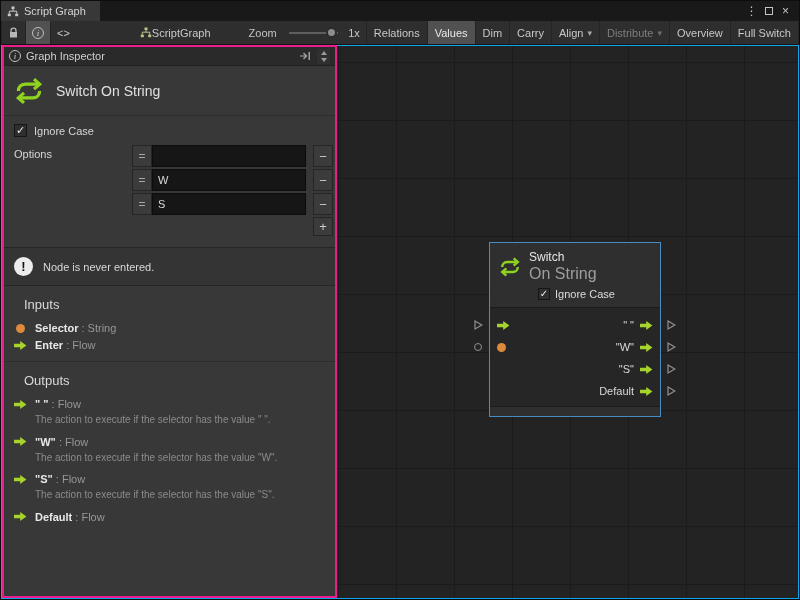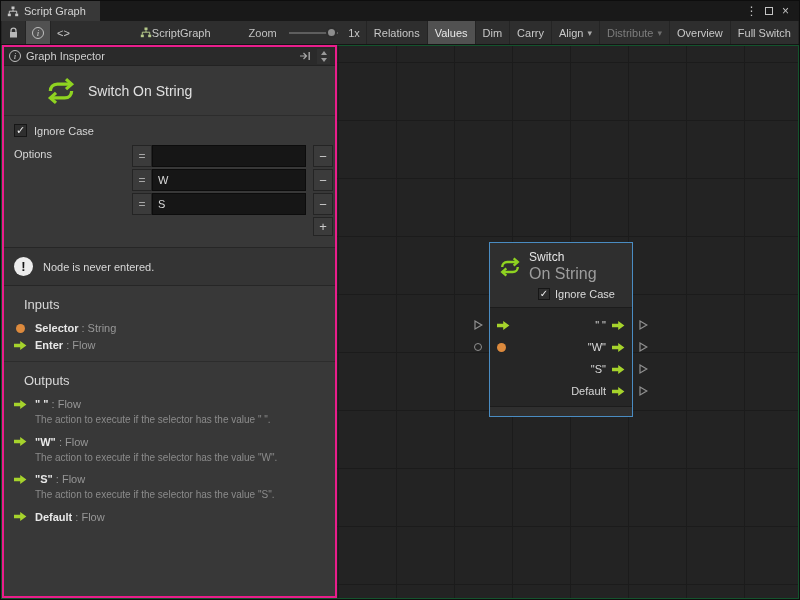--- a/index.html
+++ b/index.html
@@ -1,19 +1,19 @@
 <!DOCTYPE html>
 <html><head>
 <meta charset="utf-8">
 <style>
   * { margin:0; padding:0; box-sizing:border-box; }
   html,body { width:800px; height:600px; }
   body { font-family:"Liberation Sans", sans-serif; background:#1a1a1a; overflow:hidden; }
 
-  .window { position:relative; width:800px; height:600px; background:#14532d; border:1px solid #0d0d0d; overflow:hidden; }
+  .window { position:relative; width:800px; height:600px; background:#0ea5e9; border:1px solid #0d0d0d; overflow:hidden; }
 
   
   .titlebar { height:20px; background:#191919; display:flex; align-items:stretch; color:#d4d4d4; font-size:11px; }
   .tab { display:flex; align-items:center; gap:5px; background:#383838; padding:0 14px 0 6px; }
   .win-controls { margin-left:auto; display:flex; align-items:center; padding-right:5px; color:#c4c4c4; }
   .win-btn { width:17px; height:18px; display:flex; align-items:center; justify-content:center; font-size:12px; }
   .max-glyph { width:8px; height:8px; border:1px solid #c4c4c4; }
 
   
   .toolbar { height:24px; background:#2e2e2e; border-bottom:1px solid #151515; display:flex; align-items:stretch; font-size:11px; color:#c8c8c8; }
@@ -33,21 +33,21 @@
   .right-group { margin-left:auto; display:flex; align-items:stretch; }
   .info-badge { width:12px; height:12px; border:1px solid #c0c0c0; border-radius:50%; display:flex; align-items:center; justify-content:center; font-size:9px; font-family:"Liberation Serif", serif; font-style:italic; color:#d0d0d0; }
 
   
   .canvas { position:absolute; left:1px; right:1px; top:45px; bottom:1px;
     background-color:#232323;
     background-image:linear-gradient(#1b1b1b 1px, transparent 1px), linear-gradient(90deg,#1b1b1b 1px, transparent 1px);
     background-size:58px 58px; background-position:46px 16px; }
 
   
-  .node { position:absolute; left:487px; top:196px; width:144px; background:#2f2f2f; border:1px solid #4a8cc2; }
+  .node { position:absolute; left:487px; top:196px; width:172px; background:#2f2f2f; border:1px solid #4a8cc2; }
   .node-header { display:flex; align-items:center; gap:8px; padding:7px 9px 2px; }
   .node-titles { display:flex; flex-direction:column; }
   .node-title { font-size:12px; color:#e6e6e6; }
   .node-sub { font-size:16px; color:#9d9d9d; margin-top:1px; }
   .node-check { display:flex; align-items:center; gap:5px; padding:3px 8px 7px 48px; font-size:11px; color:#dcdcdc; }
   .node-ports { background:#262626; border-top:1px solid #1c1c1c; padding:6px 0 4px; }
   .prow { position:relative; height:22px; display:flex; align-items:center; padding:0 7px; font-size:11px; color:#d8d8d8; }
   .prow .rgt { margin-left:auto; display:flex; align-items:center; gap:6px; }
   .ext { position:absolute; top:50%; transform:translateY(-50%); display:flex; }
   .ext.l { left:-16px; } .ext.r { right:-16px; }
@@ -56,21 +56,21 @@
   .value-dot { width:9px; height:9px; background:#dd8a3d; border-radius:50%; }
 
   
   .inspector { position:absolute; left:1px; top:44px; width:335px; height:553px; border:2px solid #e91e8c; background:#383838;
     display:flex; flex-direction:column; font-size:11px; color:#cfcfcf; overflow:hidden; z-index:5; }
   .insp-header { height:19px; flex:none; background:#2a2a2a; display:flex; align-items:center; gap:5px; padding:0 5px; border-bottom:1px solid #222; }
   .insp-header-right { margin-left:auto; display:flex; align-items:center; gap:6px; }
   .spin { display:flex; flex-direction:column; gap:3px; align-items:center; width:13px; background:#303030; padding:2px 0; }
   .tri-up { width:0; height:0; border-left:3.5px solid transparent; border-right:3.5px solid transparent; border-bottom:4px solid #9a9a9a; }
   .tri-down { width:0; height:0; border-left:3.5px solid transparent; border-right:3.5px solid transparent; border-top:4px solid #9a9a9a; }
-  .insp-title-row { display:flex; align-items:center; gap:12px; padding:10px 10px 9px;margin-left:32px; }
+  .insp-title-row { display:flex; align-items:center; gap:12px; padding:10px 10px 9px; }
   .insp-title { font-size:14px; color:#e0e0e0; }
   .sectionline { border-top:1px solid #2c2c2c; }
   .row-check { display:flex; align-items:center; gap:7px; padding:8px 10px 3px; color:#d6d6d6; }
   .checkbox { width:13px; height:13px; flex:none; background:#2e2e2e; border:1px solid #161616; color:#efefef; font-size:11px; line-height:11px; text-align:center; }
   .checkbox.sm { width:12px; height:12px; font-size:10px; line-height:10px; }
   .options-row { display:flex; padding:5px 12px 0 10px; }
   .options-label { width:118px; flex:none; padding-top:3px; color:#d6d6d6; }
   .optlist { flex:1; }
   .opt-item { display:flex; height:22px; margin-bottom:2px; align-items:stretch; }
   .opt-handle { width:20px; flex:none; background:#3b3b3b; border:1px solid #242424; color:#a8a8a8; display:flex; align-items:center; justify-content:center; font-size:12px; }

